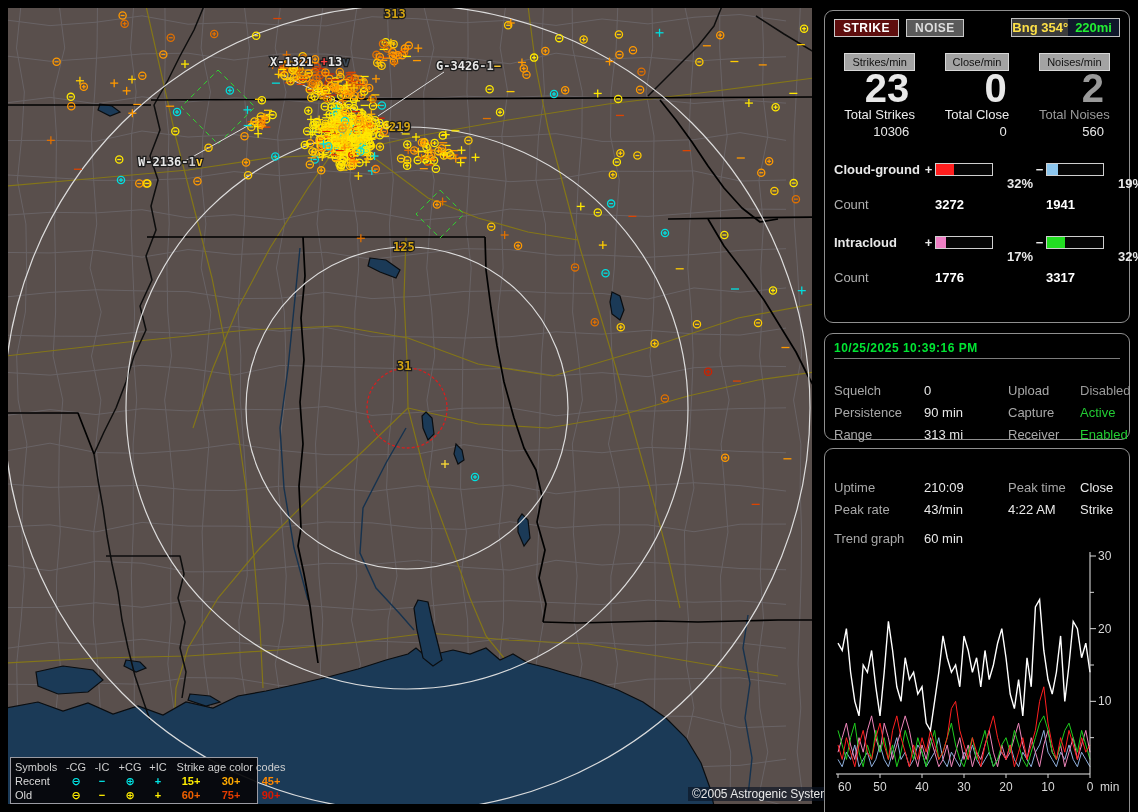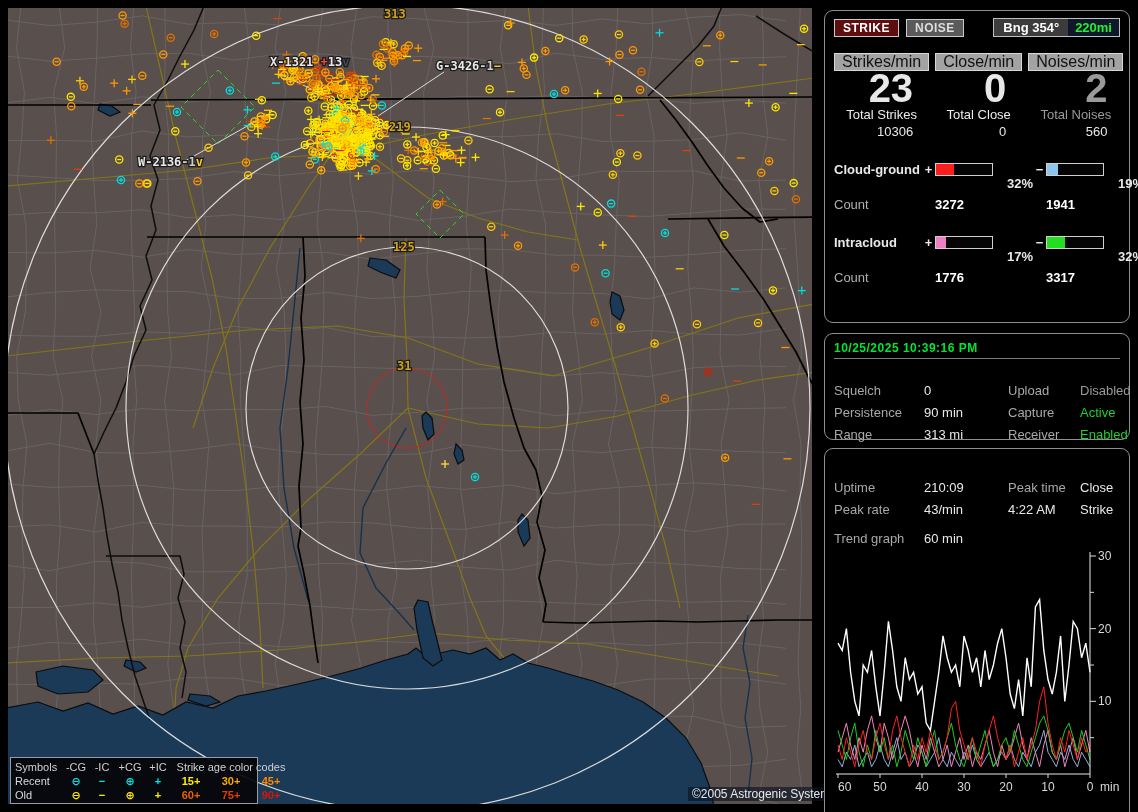--- a/index.html
+++ b/index.html
@@ -22,26 +22,26 @@
   .panel{position:absolute;left:824px;width:306px;background:#000;border:1px solid #8f8f8f;
     border-radius:9px;box-sizing:border-box;padding:7px 9px;color:#e8e8e8;font-size:13px;}
   #panel-stats{top:10px;height:313px;}
   #panel-status{top:333px;height:107px;}
   #panel-info{top:448px;height:386px;}
   .toprow{display:flex;align-items:center;gap:7px;}
   .btn{font-weight:bold;font-size:12px;padding:1px 8px;border:1px solid #c9c9c9;letter-spacing:.5px;}
   .btn-strike{background:#5e0e0e;color:#fff;}
   .btn-noise{background:#5a5a5a;color:#dedede;}
   .bng{margin-left:auto;display:flex;border:1px solid #c0c0c0;font-weight:bold;font-size:13px;}
-  .bng .b1{background:#3c3c3c;color:#ffffff;padding:1px 9px;}
+  .bng .b1{background:#3c3c3c;color:#fde047;padding:1px 0;}
   .bng .b2{background:#0f172a;color:#22ee33;padding:1px 7px;}
   .cols3{display:grid;grid-template-columns:1fr 1fr 1fr;margin-top:16px;column-gap:6px;}
   .colhead{text-align:center;}
   .chip{display:inline-block;background:#a3a3a3;color:#111;border:1px solid #d8d8d8;
-    font-size:16px;padding:0 7px;line-height:16px;}
+    font-size:11px;padding:0 7px;line-height:16px;}
   .bignum{font-size:40px;font-weight:bold;text-align:right;padding-right:16px;line-height:34px;}
   .totlab{text-align:center;margin-top:2px;color:#ececec;}
   .totval{text-align:right;padding-right:16px;margin-top:2px;}
   .dim{color:#9a9a9a !important;}
   .grn{color:#22cc33 !important;}
   .sect-title{color:#b0b0b0;border-bottom:1px solid #7c7c7c;padding-bottom:2px;margin-top:14px;}
   .distrow{display:grid;grid-template-columns:88px 13px 58px 40px 13px 58px 40px;align-items:center;
     margin-top:9px;font-weight:bold;}
   .distrow .sign{text-align:center;font-weight:bold;}
   .bar{height:11px;border:1px solid #cfcfcf;background:#050505;position:relative;}

